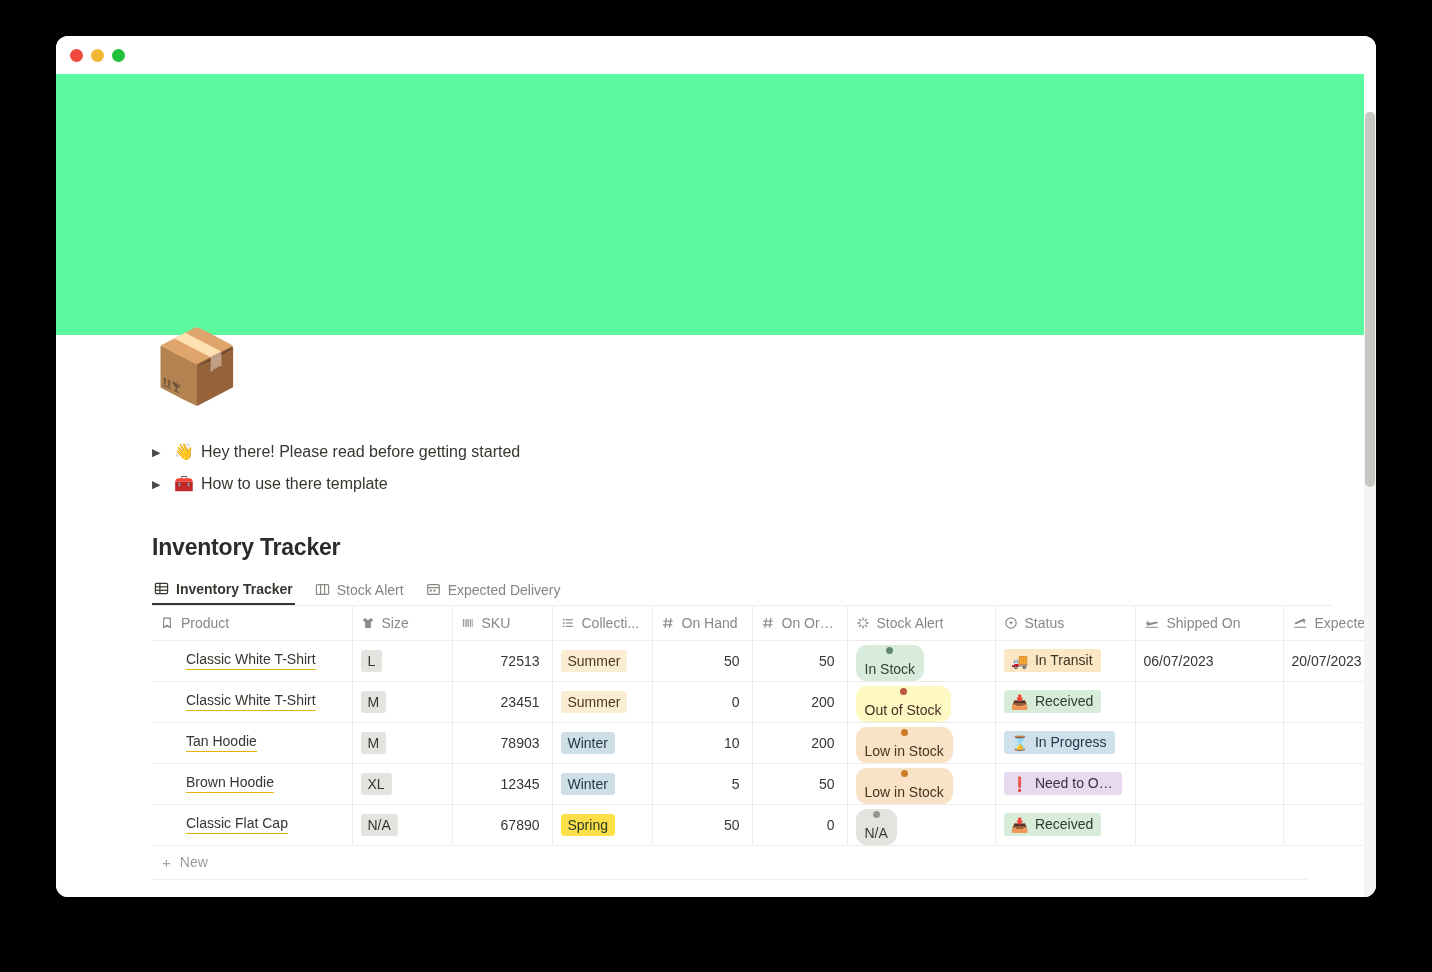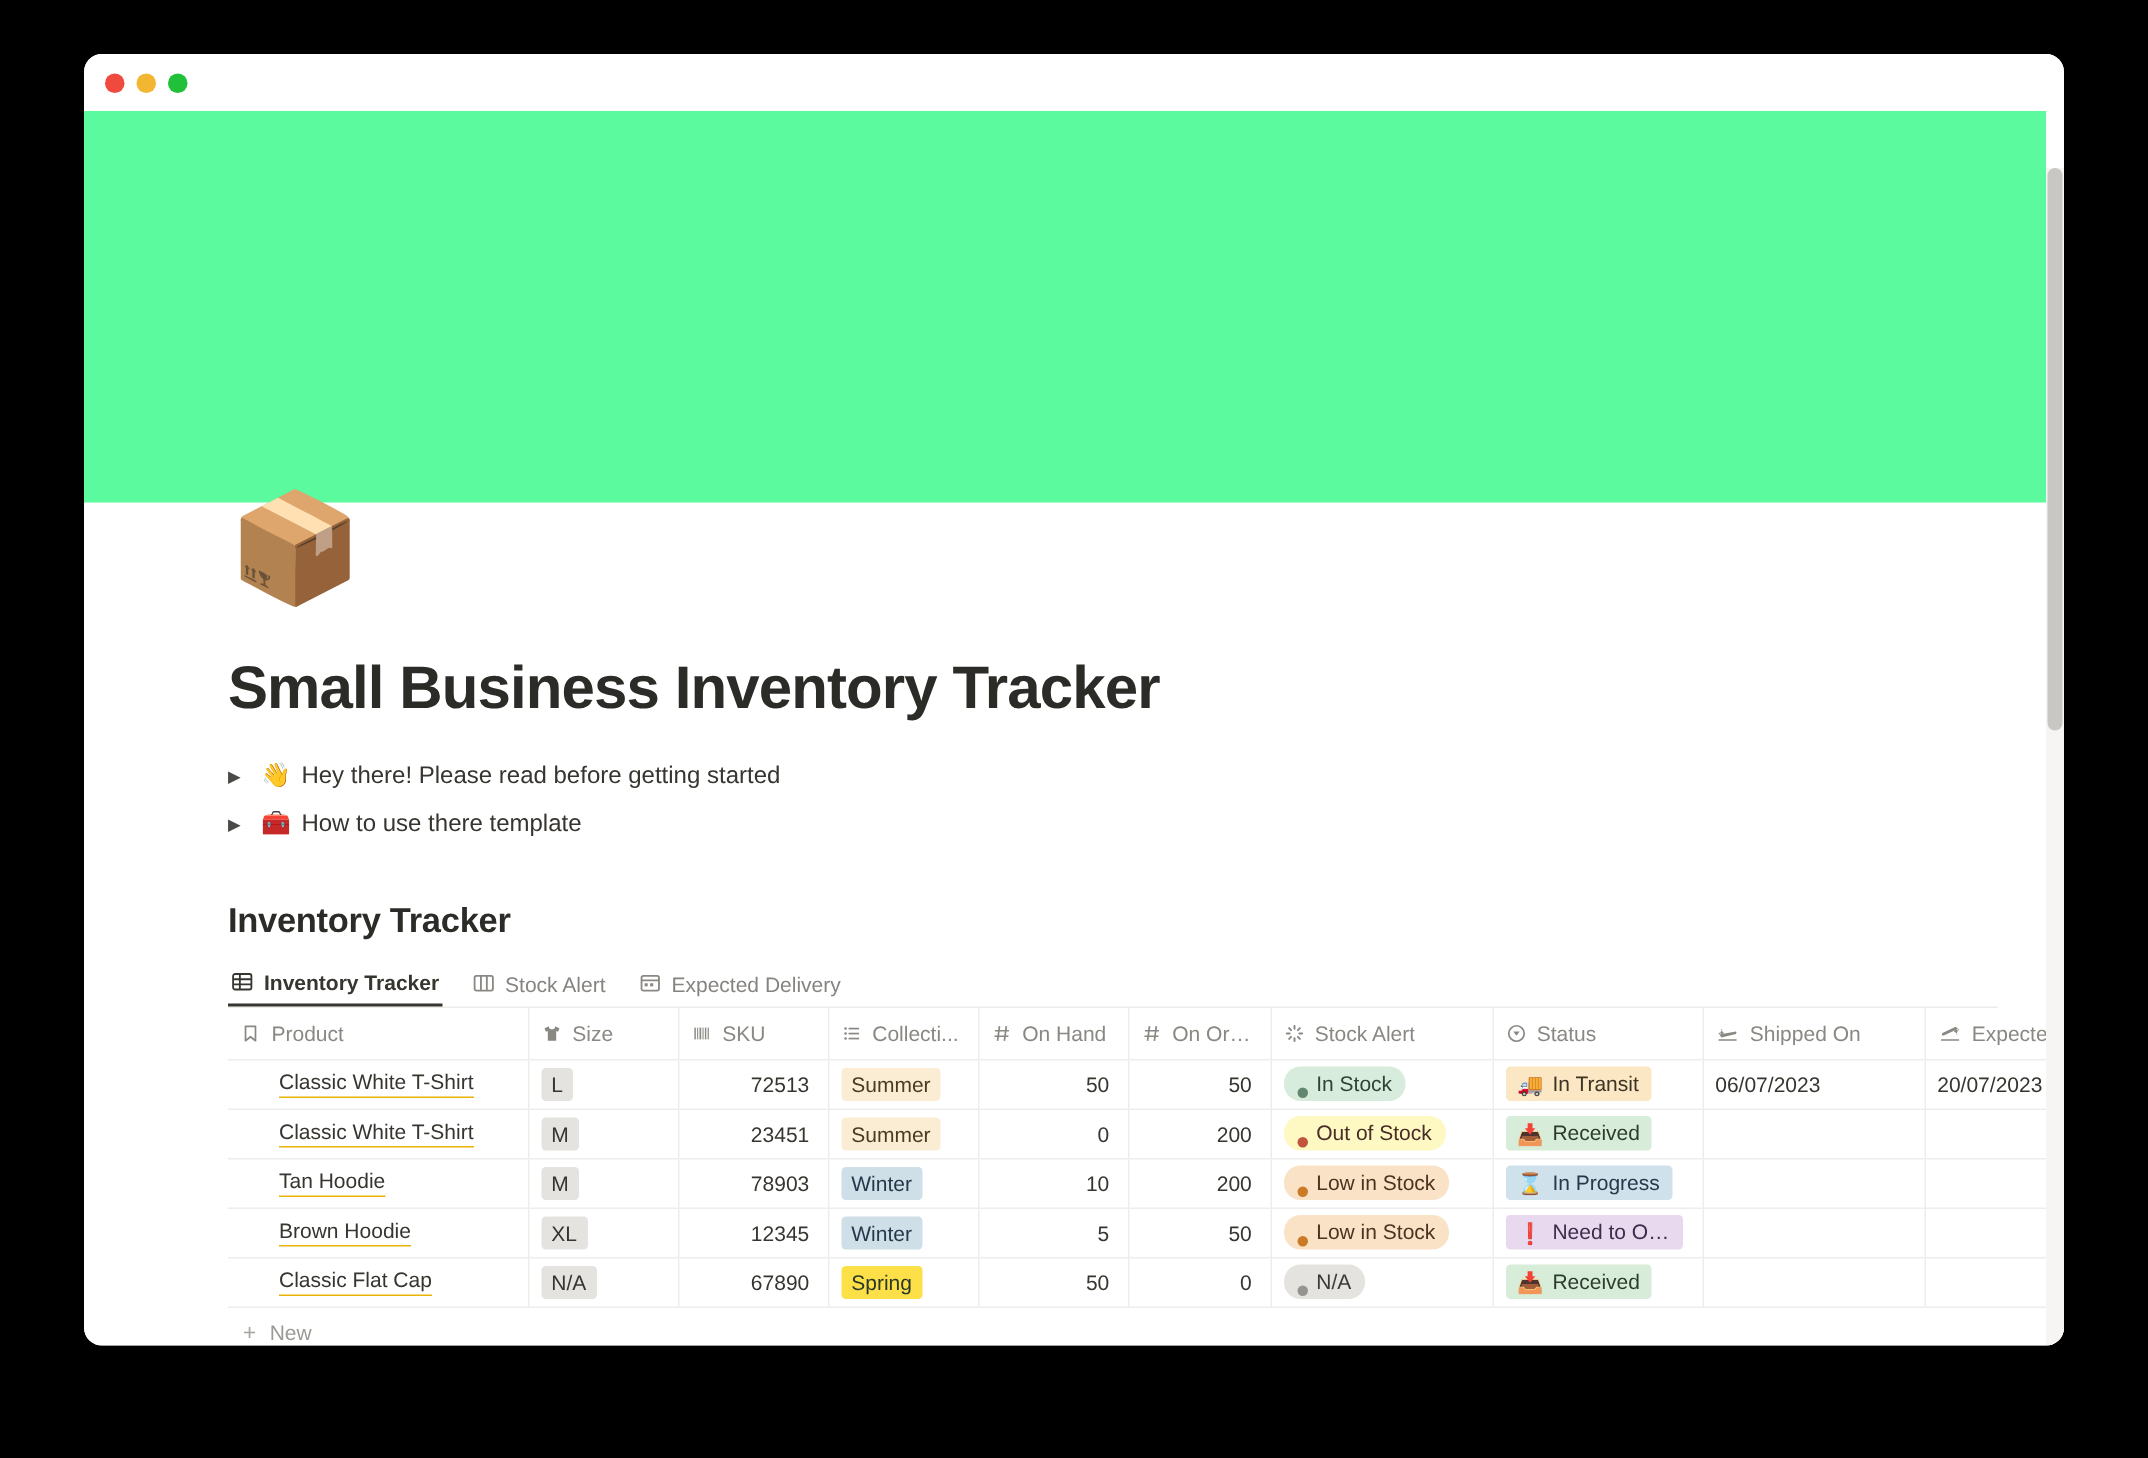--- a/index.html
+++ b/index.html
@@ -218,26 +218,27 @@
     font-size: 14px;
     line-height: 18px;
   }
   .tag-summer { background: #fbecd4; color: #4a3a22; }
   .tag-winter { background: #cfdfe8; color: #26394a; }
   .tag-spring { background: #fde047; color: #28392b; }
   .tag-size   { background: #e4e3e0; color: #37352f; }
 
   .pill {
     display: inline-flex;
-    align-items: flex-end;
+    align-items: center;
     gap: 6px;
     padding: 2px 9px;
     border-radius: 11px;
     font-size: 14px;
     line-height: 19px;
+    flex-direction: column;
   }
   .pill .bullet {
     width: 7px; height: 7px; border-radius: 50%;
     display: inline-block;
   }
   .pill-instock    { background: #d8ecdd; color: #2f4434; }
   .pill-instock .bullet    { background: #63876e; }
   .pill-outstock   { background: #fef9c3; color: #4a2c26; }
   .pill-outstock .bullet   { background: #c0563c; }
   .pill-lowstock   { background: #fae2c7; color: #4a3420; }
@@ -317,21 +318,20 @@
     <div class="page-scroll">
 
       <div class="cover"></div>
 
       <div class="page-inner">
 
         <div class="page-icon">📦</div>
 
         <div class="content">
 
-          <div class="page-title">Small Business Inventory Tracker</div>
 
           <div class="toggle-row">
             <span class="toggle-caret">▶</span>
             <span class="toggle-emoji">👋</span>
             <span class="toggle-text">Hey there! Please read before getting started</span>
           </div>
 
           <div class="toggle-row">
             <span class="toggle-caret">▶</span>
             <span class="toggle-emoji">🧰</span>

